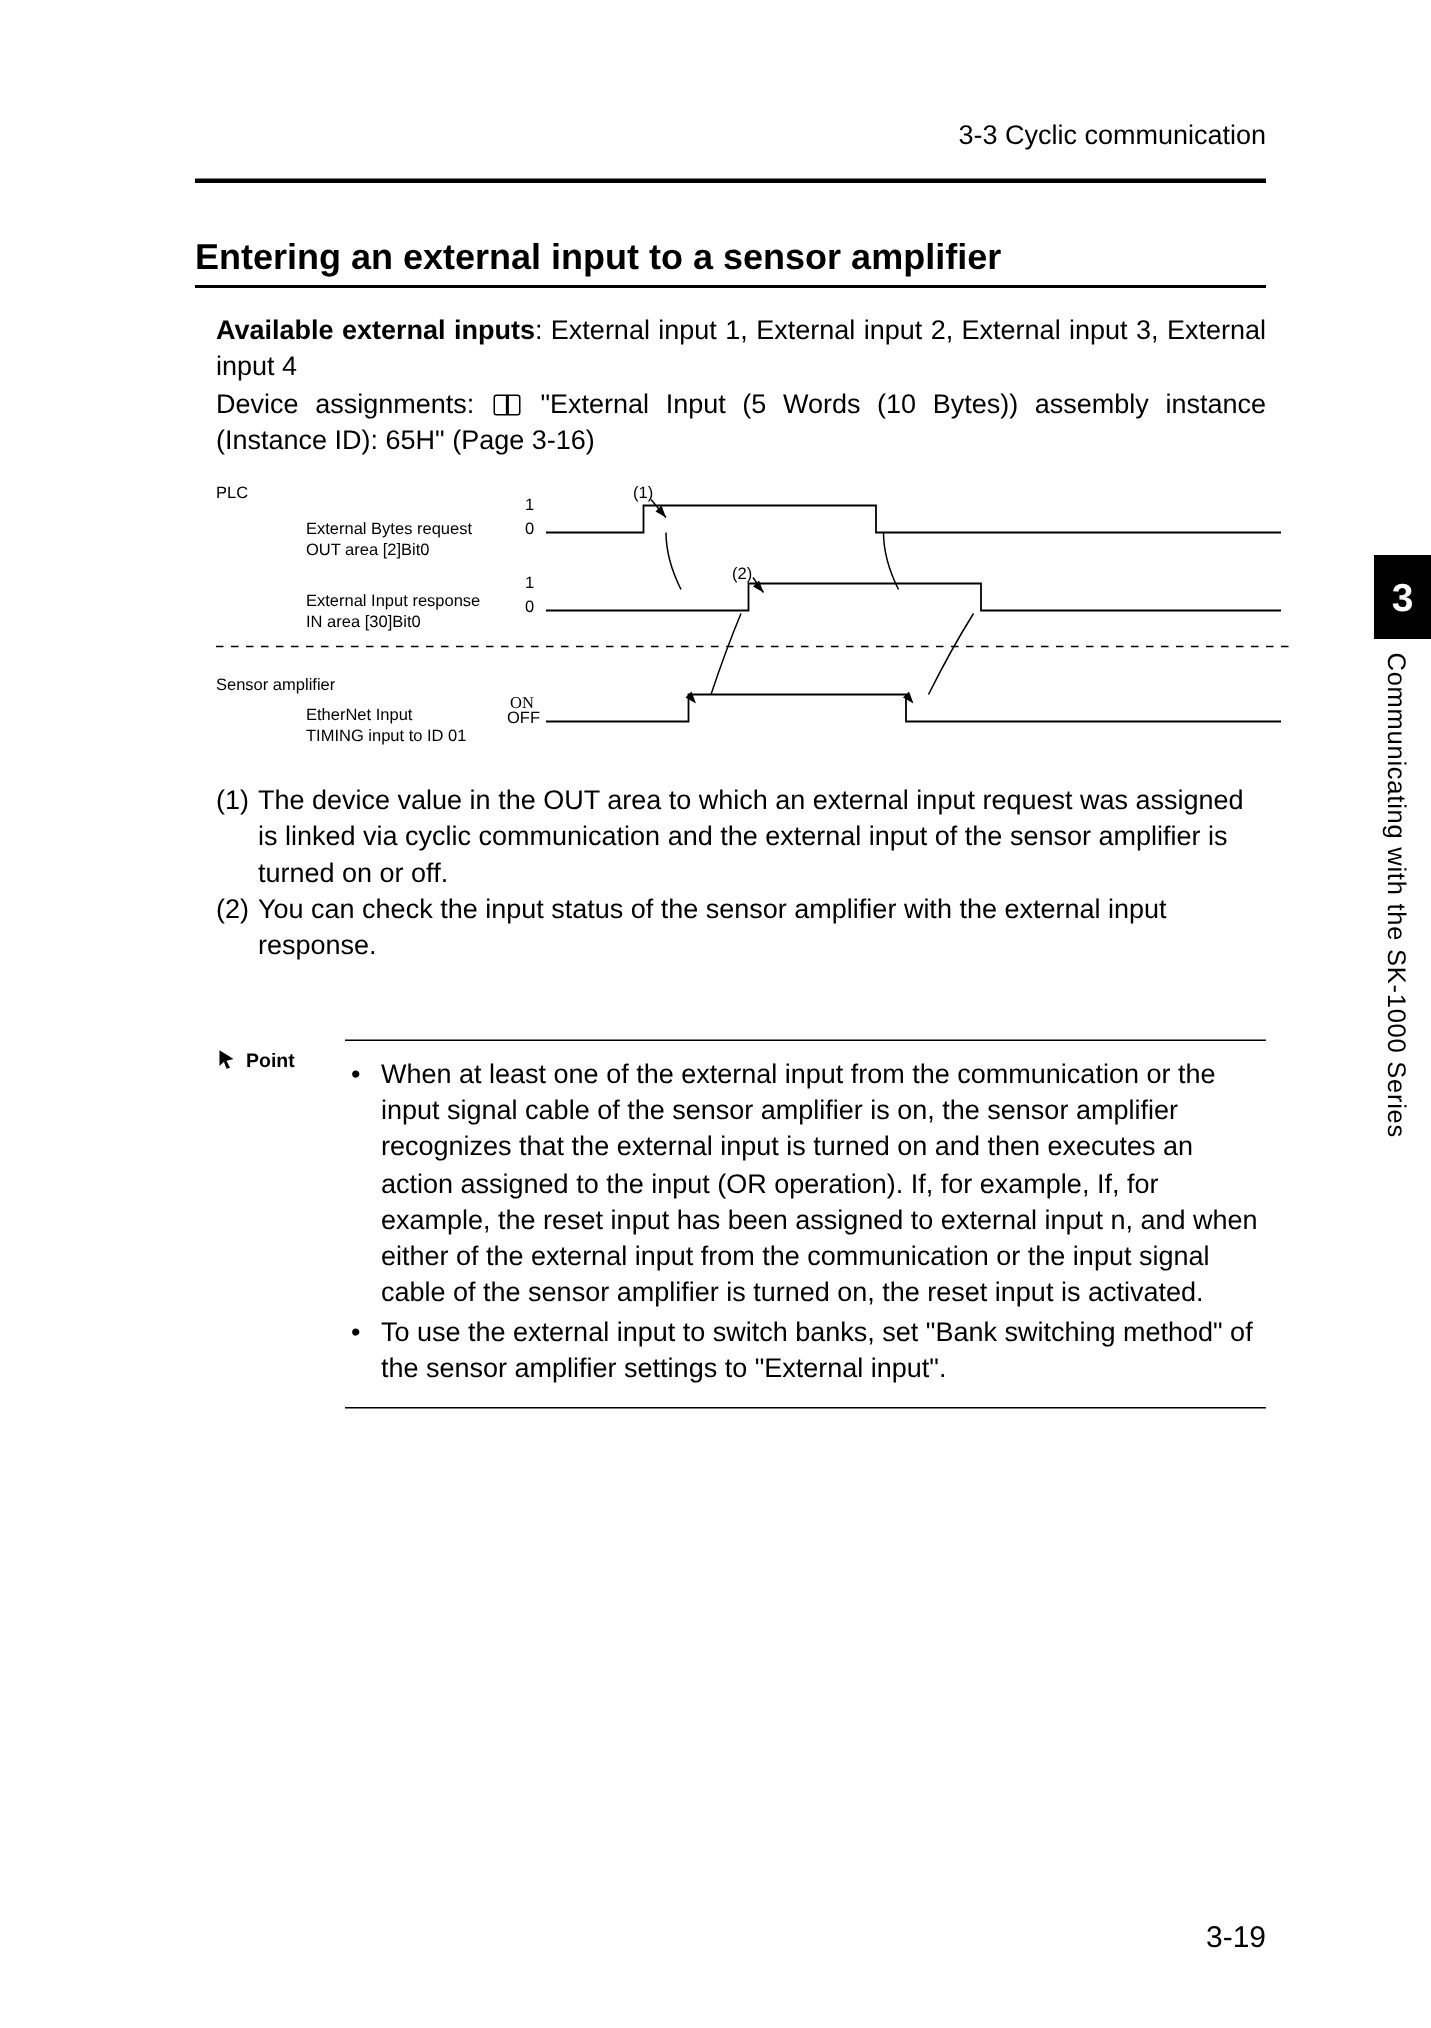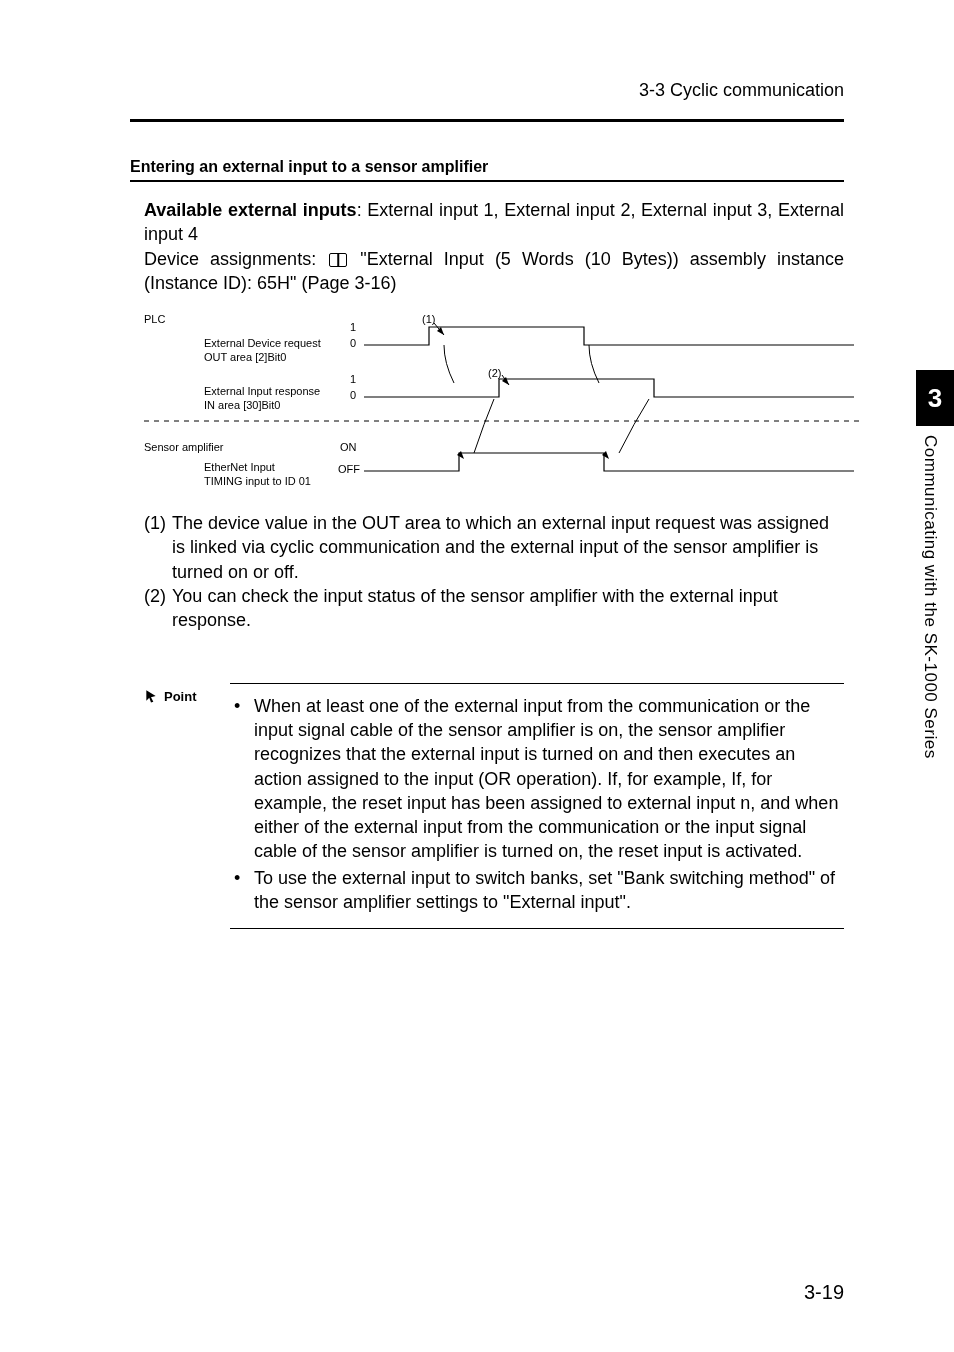--- a/index.html
+++ b/index.html
@@ -25,21 +25,21 @@
       font-size: 18px;
       margin-bottom: 18px;
       color: #000;
     }
     .header-rule {
       border: none;
       border-top: 3px solid #000;
       margin-bottom: 36px;
     }
     .section-heading {
-      font-size: 16px;
+      font-size: 24px;
       font-weight: bold;
       margin-bottom: 4px;
     }
     .section-rule {
       border: none;
       border-top: 2px solid #000;
       margin-bottom: 16px;
     }
     .body-text {
       font-size: 18px;
@@ -206,36 +206,36 @@
   <p class="body-text">
     <span class="bold">Available external inputs</span><span>: External input 1, External input 2, External input 3, External input 4</span>
   </p>
   <p class="body-text">
     <span>Device assignments: </span><span class="book-icon"></span><span> "External Input (5 Words (10 Bytes)) assembly instance (Instance ID): 65H" (Page 3-16)</span>
   </p>
 
   <div class="diagram">
     <span class="diagram-label" style="left:0; top:0;">PLC</span>
 
-    <span class="diagram-label" style="left:60px; top:24px;">External Device request</span>
+    <span class="diagram-label" style="left:60px; top:24px;">External Bytes request</span>
     <span class="diagram-label" style="left:60px; top:38px;">OUT area [2]Bit0</span>
     <span class="diagram-label" style="left:206px; top:8px;">1</span>
     <span class="diagram-label" style="left:206px; top:24px;">0</span>
     <span class="diagram-label" style="left:278px; top:0px;">(1)</span>
 
     <span class="diagram-label" style="left:60px; top:72px;">External Input response</span>
     <span class="diagram-label" style="left:60px; top:86px;">IN area [30]Bit0</span>
     <span class="diagram-label" style="left:206px; top:60px;">1</span>
     <span class="diagram-label" style="left:206px; top:76px;">0</span>
     <span class="diagram-label" style="left:344px; top:54px;">(2)</span>
 
     <span class="diagram-label" style="left:0; top:128px;">Sensor amplifier</span>
     <span class="diagram-label" style="left:60px; top:148px;">EtherNet Input</span>
     <span class="diagram-label" style="left:60px; top:162px;">TIMING input to ID 01</span>
-    <span class="diagram-label" style="left:196px; top:128px;">ON</span>
+    <span class="diagram-label" style="left:196px; top:140px;font-family:Liberation Serif, serif;">ON</span>
     <span class="diagram-label" style="left:194px; top:150px;">OFF</span>
 
     <svg width="720" height="180">
 
       <path d="M 220 32 L 285 32 L 285 14 L 440 14 L 440 32 L 710 32" stroke="#000" stroke-width="1.2" fill="none"></path>
 
       <path d="M 290 10 L 300 22" stroke="#000" stroke-width="1" fill="none"></path>
       <polygon points="300,22 293,18 297,14" fill="#000"></polygon>
 
       <path d="M 300 32 Q 300 50 310 70" stroke="#000" stroke-width="1" fill="none"></path>

